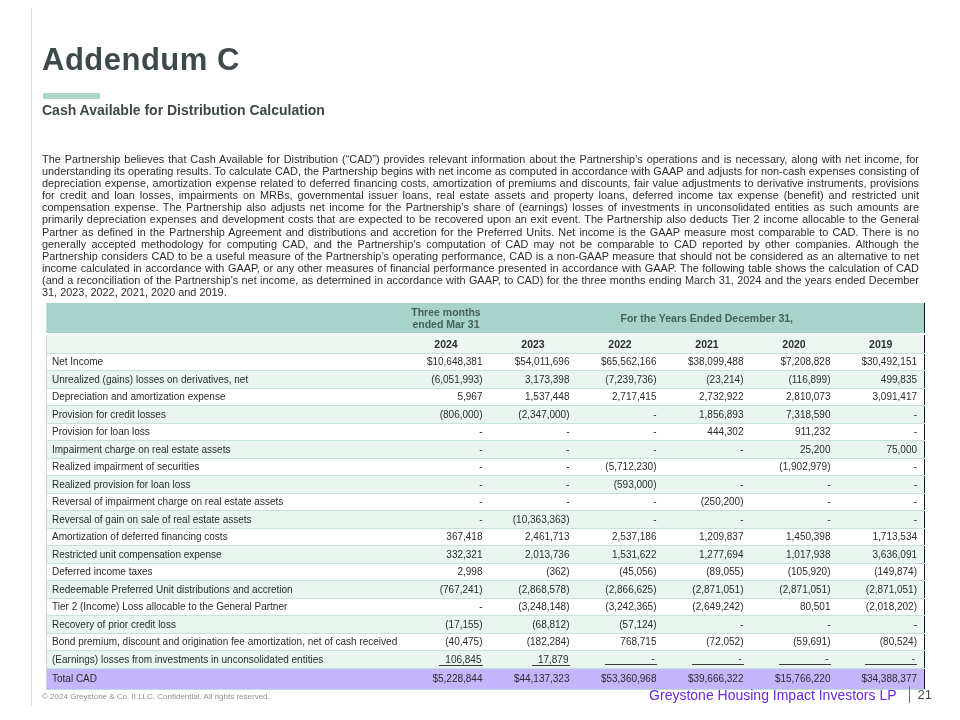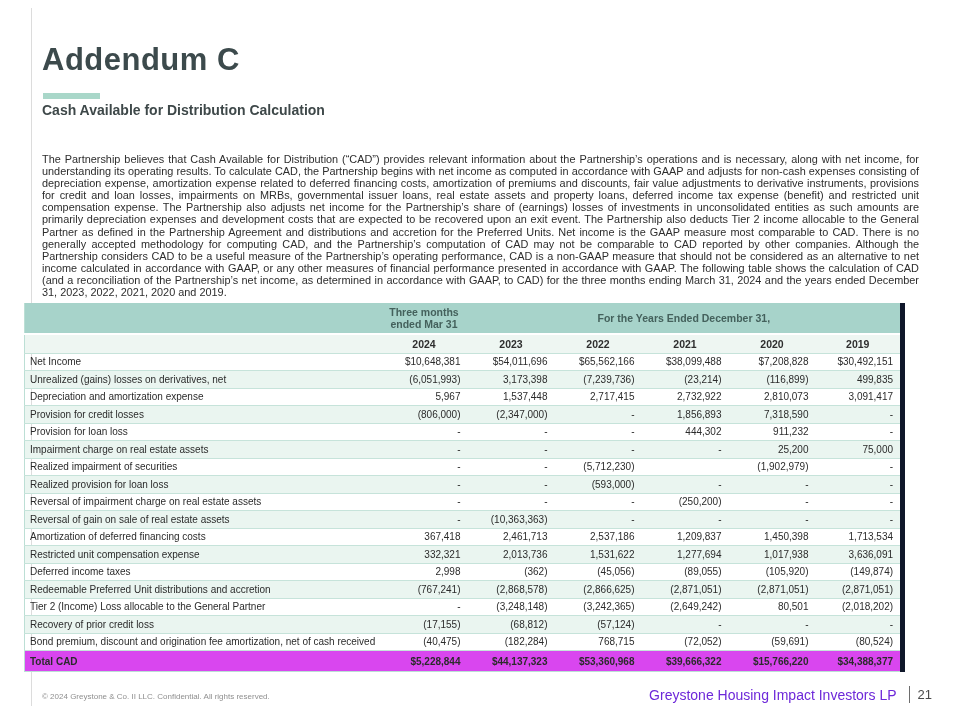--- a/index.html
+++ b/index.html
@@ -9,32 +9,32 @@
   .page { position: absolute; inset: 0; background: #fff; }
 
   .left-rule { position: absolute; left: 31px; top: 8px; width: 1px; height: 698px; background: #dcdcdc; }
 
   .title { position: absolute; left: 42px; top: 42px; font-size: 31px; font-weight: 700; color: #3c4a4c; letter-spacing: 0.5px; }
   .accent-bar { position: absolute; left: 43px; top: 93px; width: 57px; height: 6px; background: #a9d7c9; }
   .subtitle { position: absolute; left: 42px; top: 102px; font-size: 14px; font-weight: 700; color: #3e4849; }
 
   .body-text { position: absolute; left: 42px; top: 139px; width: 877px; font-size: 10.9px; line-height: 12.1px; text-align: justify; color: #2d2d2d; margin-top: 14px; }
 
-  .cad-table { position: absolute; left: 24px; top: 303px; width: 878px; border-collapse: collapse; table-layout: fixed; font-size: 10px; border-left: 1px solid #bcdfd5; border-right: 5px solid #0f172a; border-bottom: 1px solid #bcdfd5; }
+  .cad-table { position: absolute; left: 46px; top: 303px; width: 878px; border-collapse: collapse; table-layout: fixed; font-size: 10px; border-left: 1px solid #bcdfd5; border-right: 1px solid #0f172a; border-bottom: 1px solid #bcdfd5; }
   .cad-table col.c-label { width: 356px; }
   .cad-table col.c-num { width: 87px; }
 
   .hdr-band th { background: #a7d3ca; color: #44615c; font-weight: 700; font-size: 10.5px; text-align: center; vertical-align: middle; height: 31px; line-height: 12px; border-bottom: 2px solid #ffffff; }
   .hdr-years th { background: #eef6f2; color: #2e2e2e; font-weight: 700; font-size: 10.5px; text-align: center; height: 19px; border-bottom: 1px solid #c6e3da; }
 
   .cad-table td { height: 17.5px; vertical-align: middle; border-bottom: 1px solid #c6e3da; white-space: nowrap; overflow: hidden; }
   .cad-table td.label { padding-left: 5px; text-align: left; }
   .cad-table td.num { padding-right: 7px; text-align: right; }
   .cad-table tr.tint td { background: #eaf5f0; }
-  .cad-table tr.total td { font-weight: 700; border-top: 1.5px solid #8a9491; height: 21px; background: #d946ef; border-bottom: 1px solid #bcdfd5; }
+  .cad-table tr.total td { font-weight: 400; border-top: 1.5px solid #8a9491; height: 21px; background: #c4b5fd; border-bottom: 1px solid #bcdfd5; }
 
   .uval { border-bottom: 1px solid #3a3a3a; padding: 0 1px 0 6px; }
   .ublank { display: inline-block; width: 52px; border-bottom: 1px solid #3a3a3a; text-align: right; padding-right: 2px; }
 
   .footer-left { position: absolute; left: 42px; top: 692px; font-size: 8px; color: #8f8f8f; }
   .footer-right { position: absolute; right: 28px; top: 686px; display: flex; align-items: center; }
   .brand { font-size: 14px; color: #6d28d9; }
   .page-divider { width: 1px; height: 17px; background: #6d6d6d; margin: 0 8px 0 12px; }
   .page-num { font-size: 13px; color: #4a4a4a; }
 </style>
@@ -223,20 +223,29 @@
         </tr>
         <tr class="">
           <td class="label">Bond premium, discount and origination fee amortization, net of cash received</td>
           <td class="num">(40,475)</td>
           <td class="num">(182,284)</td>
           <td class="num">768,715</td>
           <td class="num">(72,052)</td>
           <td class="num">(59,691)</td>
           <td class="num">(80,524)</td>
         </tr>
+        <tr class="tint">
+          <td class="label">(Earnings) losses from investments in unconsolidated entities</td>
+          <td class="num"><span class="uval">106,845</span></td>
+          <td class="num"><span class="uval">17,879</span></td>
+          <td class="num"><span class="ublank">-</span></td>
+          <td class="num"><span class="ublank">-</span></td>
+          <td class="num"><span class="ublank">-</span></td>
+          <td class="num"><span class="ublank">-</span></td>
+        </tr>
         <tr class="total">
           <td class="label">Total CAD</td>
           <td class="num">$5,228,844</td>
           <td class="num">$44,137,323</td>
           <td class="num">$53,360,968</td>
           <td class="num">$39,666,322</td>
           <td class="num">$15,766,220</td>
           <td class="num">$34,388,377</td>
         </tr>
       </tbody>

